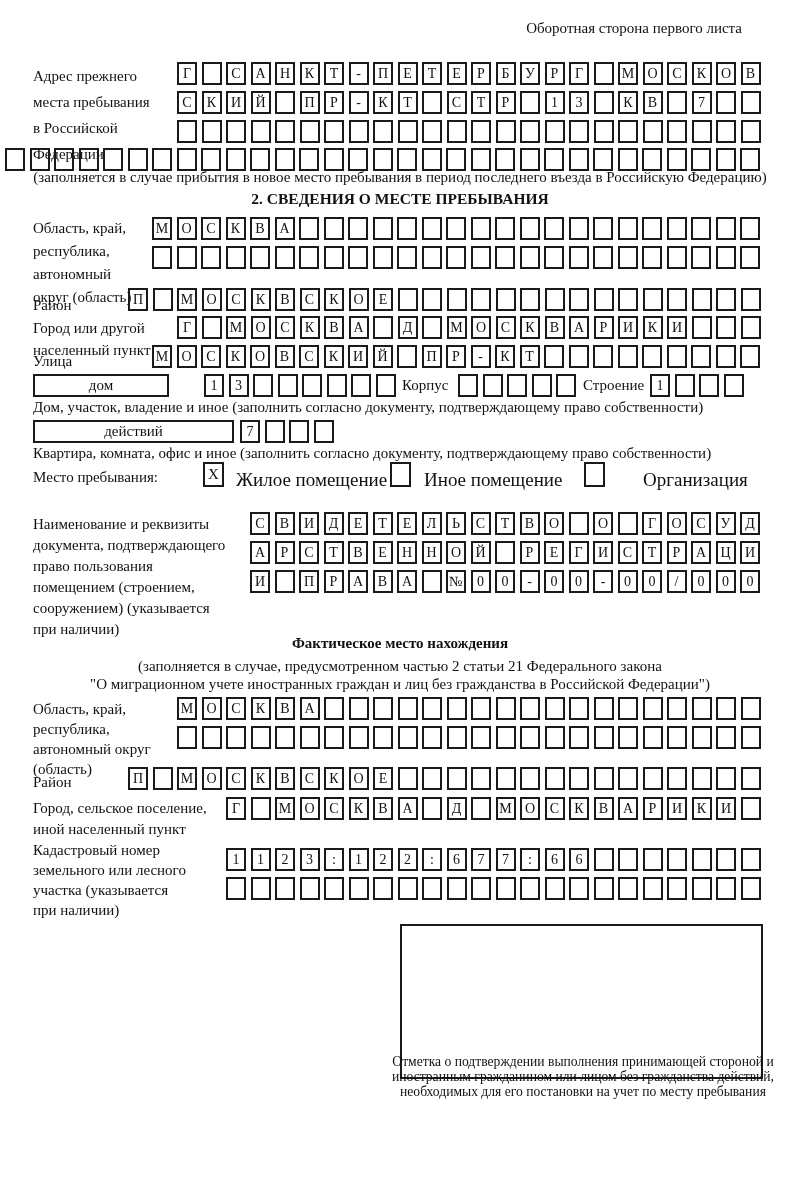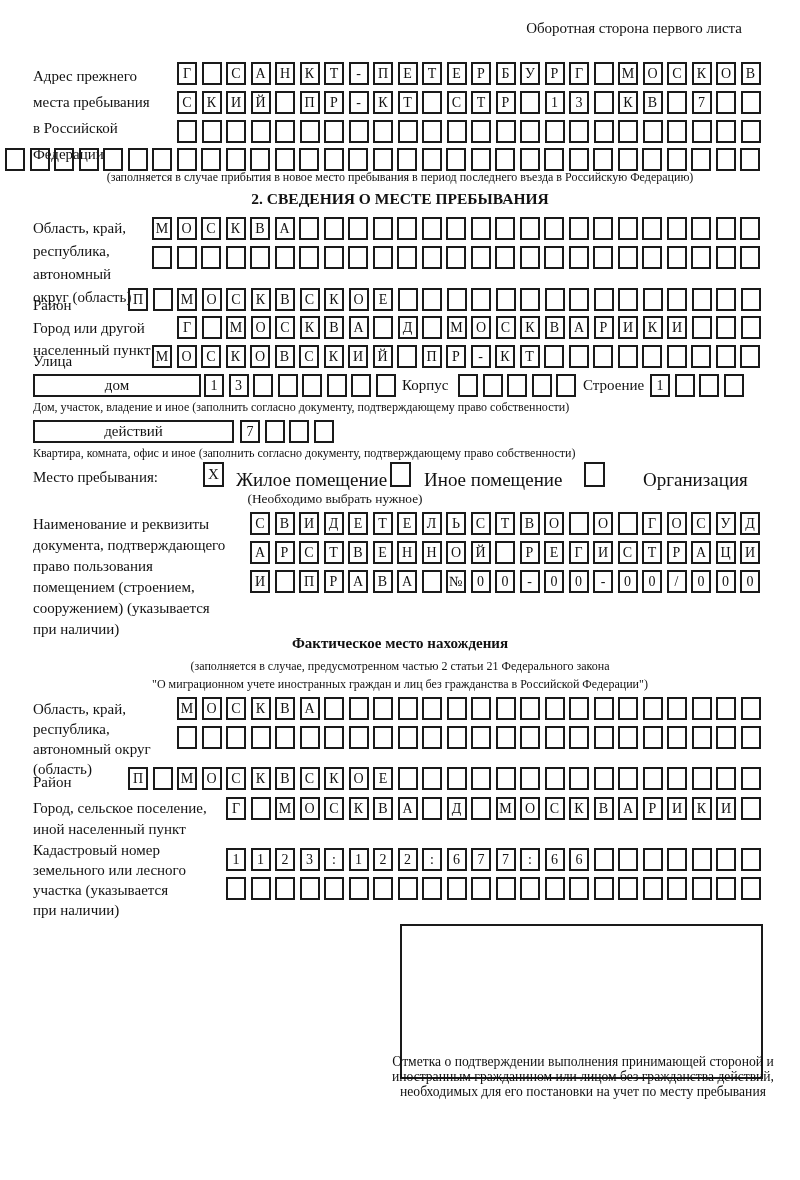--- a/index.html
+++ b/index.html
@@ -1,38 +1,38 @@
 <!DOCTYPE html>
 <html lang="ru"><head>
 <meta charset="utf-8">
 <style>
   html,body{margin:0;padding:0;background:#fff;}
   #stage{position:relative;width:800px;height:1180px;background:#fff;overflow:hidden;
          font-family:"Liberation Serif","DejaVu Serif",serif;color:#111;}
-  .cap{position:absolute;font-size:12px;line-height:17px;white-space:nowrap;}
+  .cap{position:absolute;font-size:15px;line-height:17px;white-space:nowrap;}
   .cap.center{left:0;width:800px;text-align:center;}
   .lbl15{position:absolute;font-size:15px;line-height:22px;white-space:pre-line;}
   #note-top{position:absolute;top:20px;right:58px;font-size:15px;}
   #sec2-title{position:absolute;top:190px;left:0;width:800px;text-align:center;
               font-weight:bold;font-size:15.5px;}
   #prev-note{top:169px;}
   #dom-caption{top:399px;left:33px;}
   #kv-caption{top:445px;left:33px;}
   #choose-note{top:491px;left:110px;width:450px;text-align:center;position:absolute;font-size:13.4px;}
   #fakt-title{position:absolute;top:635px;left:0;width:800px;text-align:center;font-weight:bold;font-size:15px;}
   #fakt-note1{top:658px;}
   #fakt-note2{top:676px;}
   #mark-caption{position:absolute;top:1054px;left:389px;width:388px;text-align:center;
                 font-size:13.6px;line-height:15px;white-space:normal;}
   .charbox-row{position:absolute;display:flex;gap:4.5px;}
   .char-cell{flex:none;box-sizing:border-box;width:20px;height:23px;border:2px solid #1a1a1a;
              font-size:14px;line-height:19px;text-align:center;overflow:hidden;}
   .named-rect{position:absolute;box-sizing:border-box;border:2px solid #1a1a1a;height:23px;
               display:flex;align-items:center;justify-content:center;font-size:15px;}
-  #dom-rect{left:33px;top:374px;width:168px;}
+  #dom-rect{left:33px;top:374px;width:136px;}
   #kvartira-rect{left:33px;top:420px;width:201px;}
   #korpus-label{position:absolute;left:402px;top:377px;font-size:15px;}
   #stroenie-label{position:absolute;left:583px;top:377px;font-size:15px;}
   #presence-label{position:absolute;left:33px;top:469px;font-size:15px;}
   .cbx{position:absolute;box-sizing:border-box;width:21px;height:25px;border:2px solid #1a1a1a;
        text-align:center;font-size:15px;line-height:21px;}
   #cb0{left:203px;top:462px;} #cb1{left:390px;top:462px;} #cb2{left:584px;top:462px;}
   .optlbl{position:absolute;top:469px;font-size:19px;}
   #opt0{left:236px;} #opt1{left:424px;} #opt2{left:627px;margin-left:16px;}
   #mark-box{position:absolute;left:400px;top:924px;width:363px;height:155px;
@@ -590,21 +590,20 @@
   </div>
   <div id="kv-caption" class="cap">Квартира, комната, офис и иное (заполнить согласно документу, подтверждающему право собственности)</div>
 
   <div id="presence-label">Место пребывания:</div>
   <div id="cb0" class="cbx">X</div>
   <span id="opt0" class="optlbl">Жилое помещение</span>
   <div id="cb1" class="cbx"></div>
   <span id="opt1" class="optlbl">Иное помещение</span>
   <div id="cb2" class="cbx"></div>
   <span id="opt2" class="optlbl">Организация</span>
-  <div id="choose-note">(Необходимо выбрать нужное)</div>
 
   <div id="fakt-title">Фактическое место нахождения</div>
   <div id="fakt-note1" class="cap center">(заполняется в случае, предусмотренном частью 2 статьи 21 Федерального закона</div>
   <div id="fakt-note2" class="cap center">"О миграционном учете иностранных граждан и лиц без гражданства в Российской Федерации")</div>
 
   <div id="mark-box"></div>
   <div id="mark-caption">Отметка о подтверждении выполнения принимающей стороной и иностранным гражданином или лицом без гражданства действий, необходимых для его постановки на учет по месту пребывания</div>
 </div>
 
 </body></html>

